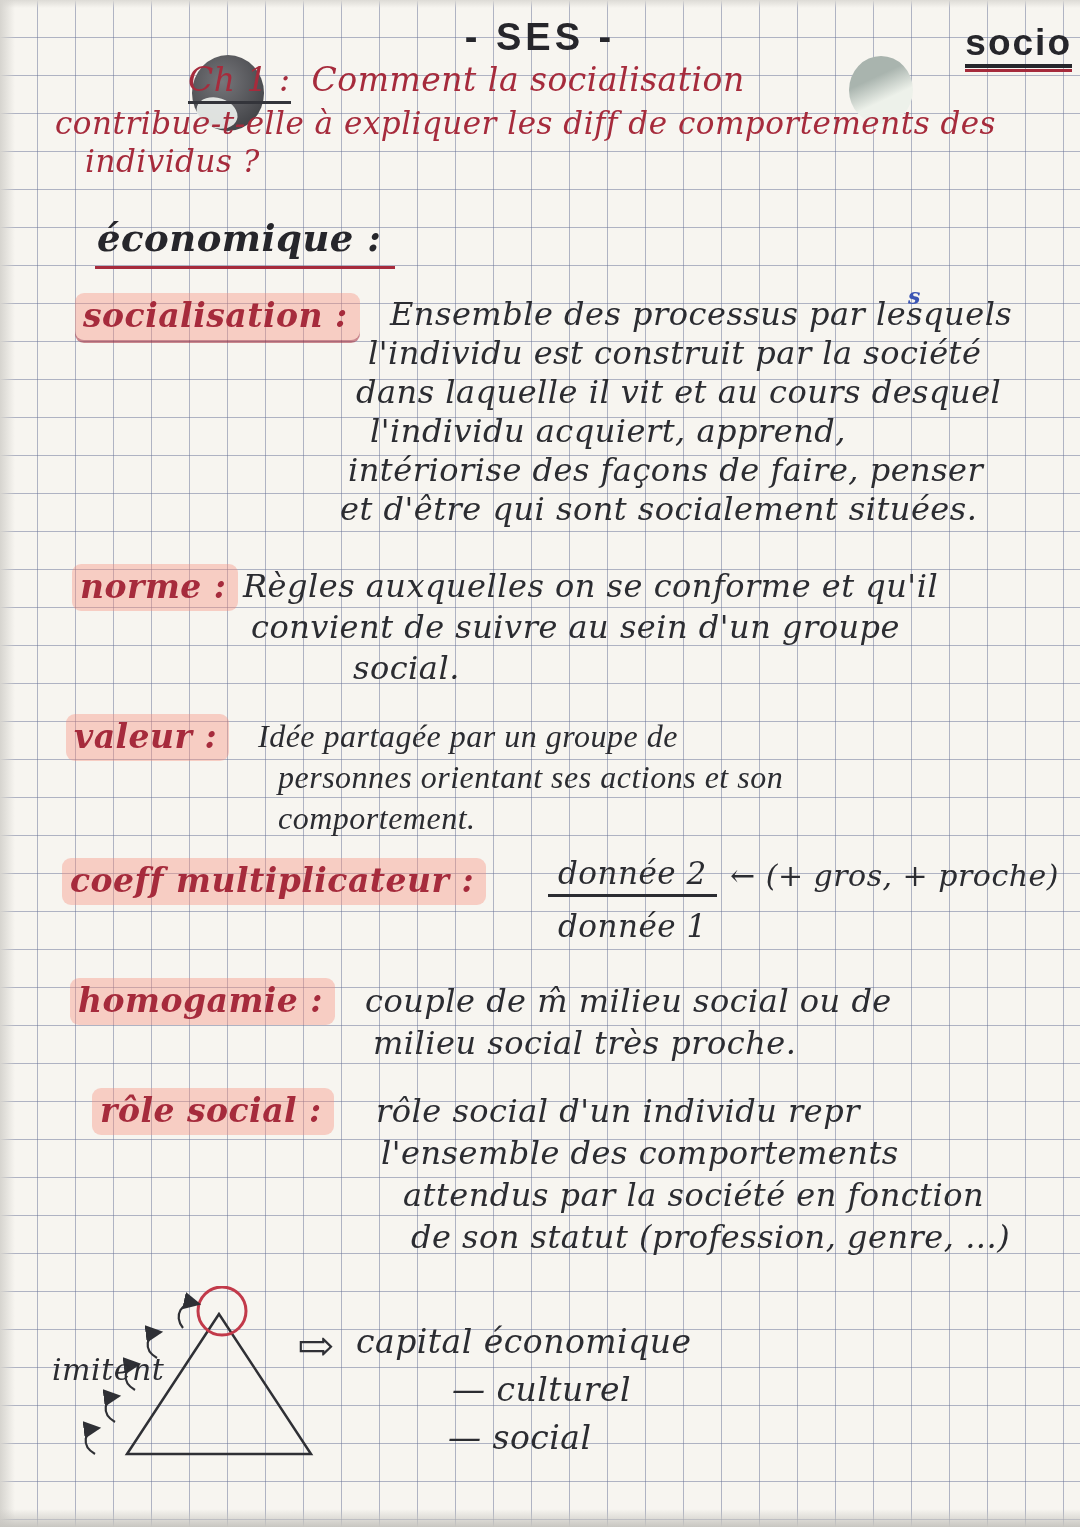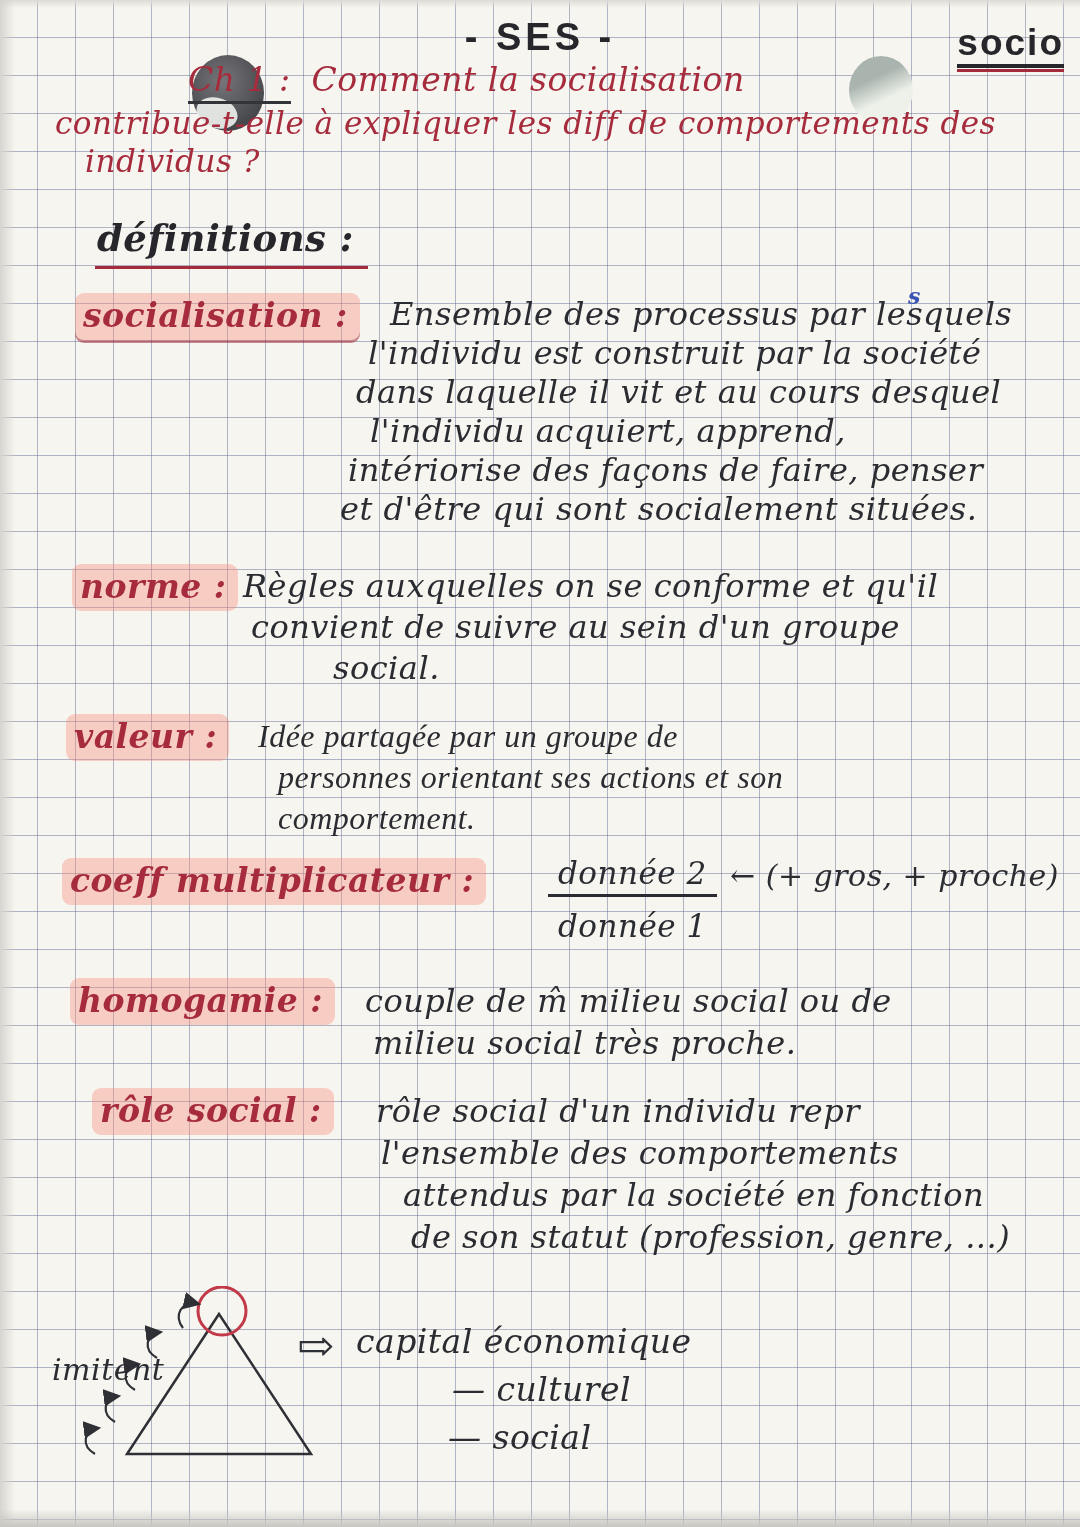--- a/index.html
+++ b/index.html
@@ -26,21 +26,21 @@
   .hole-light{left:849px;top:56px;width:64px;height:68px;
     background:linear-gradient(155deg,#a9b4ae 34%,#edf1ea 62%);}
   .hw{font-style:italic;letter-spacing:.5px;}
   .ink{color:#2b2c31;}
   .red{color:#a62b3c;}
   .blue{color:#3a54b4;}
   .abs{position:absolute;}
   .subject-title{left:0;right:0;top:16px;text-align:center;
     font-family:"Liberation Sans",sans-serif;font-weight:bold;
     font-size:38px;letter-spacing:4px;color:#26262b;}
-  .socio{right:16px;top:22px;border-bottom:3px solid #a62b3c;padding-bottom:5px;}
+  .socio{right:8px;top:22px;border-bottom:3px solid #a62b3c;padding-bottom:5px;}
   .socio span{font-family:"Liberation Sans",sans-serif;font-weight:bold;font-size:37px;
     color:#26262b;border-bottom:4px solid #26262b;padding-bottom:1px;letter-spacing:2px;}
   .chap1{left:188px;top:60px;font-size:33px;}
   .chap-num{border-bottom:3px solid #33343a;padding-bottom:2px;margin-right:10px;}
   .chap2{left:55px;top:105px;font-size:31px;width:1000px;}
   .chap3{left:85px;top:143px;font-size:31px;}
   .def-heading{left:95px;top:216px;font-size:37px;font-weight:bold;color:#26262b;
     border-bottom:3px solid #a62b3c;padding:0 14px 6px 2px;}
   .term{font-size:33px;font-weight:600;color:#a62b3c;
     background:rgba(246,139,122,.38);border-radius:9px;padding:3px 12px 5px 8px;}
@@ -48,21 +48,21 @@
   .deflines{font-size:32px;line-height:39px;}
   .deflines .line{white-space:nowrap;}
   .socdef{left:348px;top:295px;}
   .socdef .line:nth-child(1){margin-left:42px;}
   .socdef .line:nth-child(2){margin-left:20px;}
   .socdef .line:nth-child(3){margin-left:8px;}
   .socdef .line:nth-child(4){margin-left:22px;}
   .socdef .line:nth-child(6){margin-left:-8px;}
   .normedef{left:243px;top:566px;line-height:41px;}
   .normedef .line:nth-child(2){margin-left:8px;}
-  .normedef .line:nth-child(3){margin-left:56px;padding-left:34px;}
+  .normedef .line:nth-child(3){margin-left:76px;padding-left:34px;}
   .valeurdef{left:258px;top:716px;line-height:41px;font-family:Liberation Serif, serif;}
   .valeurdef .line:nth-child(2){margin-left:20px;}
   .valeurdef .line:nth-child(3){margin-left:20px;}
   .homodef{left:365px;top:980px;line-height:42px;}
   .homodef .line:nth-child(2){margin-left:8px;}
   .roledef{left:376px;top:1090px;line-height:42px;}
   .roledef .line:nth-child(2){margin-left:5px;}
   .roledef .line:nth-child(3){margin-left:27px;}
   .roledef .line:nth-child(4){margin-left:35px;}
   .correction{left:908px;top:283px;font-size:22px;font-weight:bold;}
@@ -97,21 +97,21 @@
     <span>socio</span>
   </div>
 
   <div class="abs hw red chap1">
     <span class="chap-num">Ch 1 :</span>
     <span>Comment la socialisation</span>
   </div>
   <div class="abs hw red chap2">contribue-t-elle à expliquer les diff de comportements des</div>
   <div class="abs hw red chap3">individus ?</div>
 
-  <div class="abs hw def-heading">définitions :</div>
+  <div class="abs hw def-heading">économique :</div>
 
   <div class="abs hw term term-u" style="left:75px;top:293px;">socialisation :</div>
   <div class="abs hw ink deflines socdef">
     <div class="line">Ensemble des processus par lesquels</div>
     <div class="line">l'individu est construit par la société</div>
     <div class="line">dans laquelle il vit et au cours desquel</div>
     <div class="line">l'individu acquiert, apprend,</div>
     <div class="line">intériorise des façons de faire, penser</div>
     <div class="line">et d'être qui sont socialement situées.</div>
   </div>

